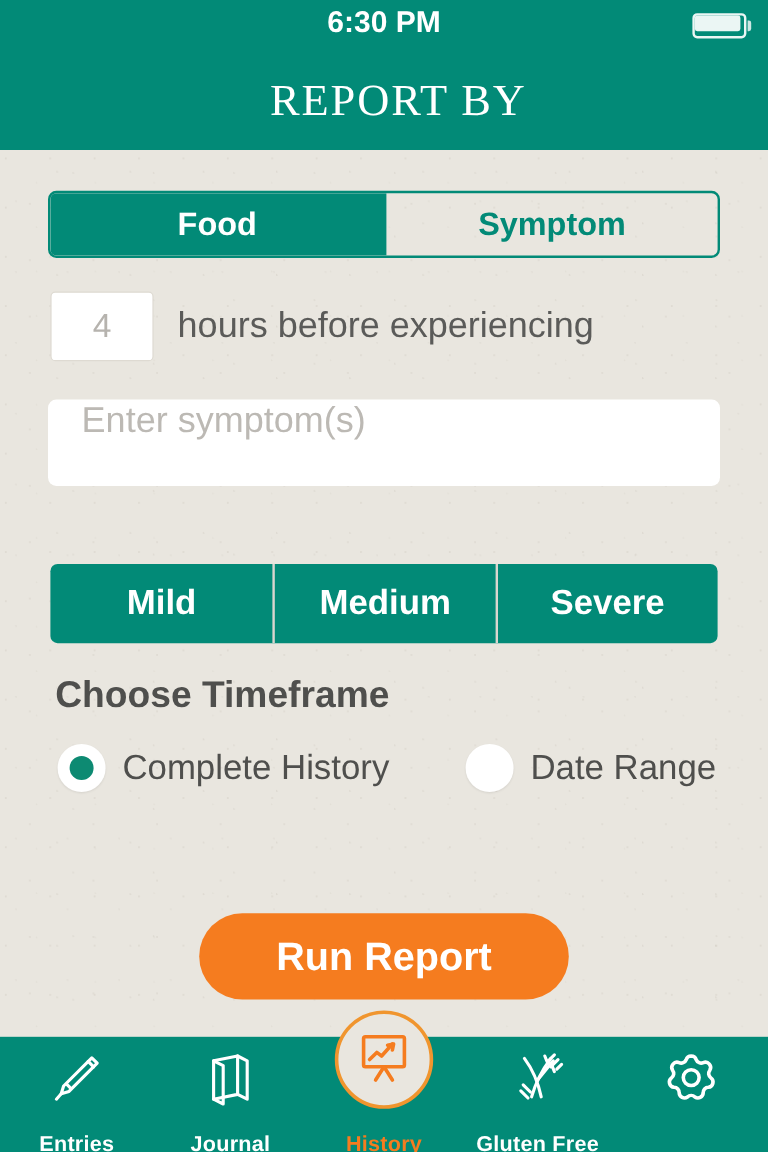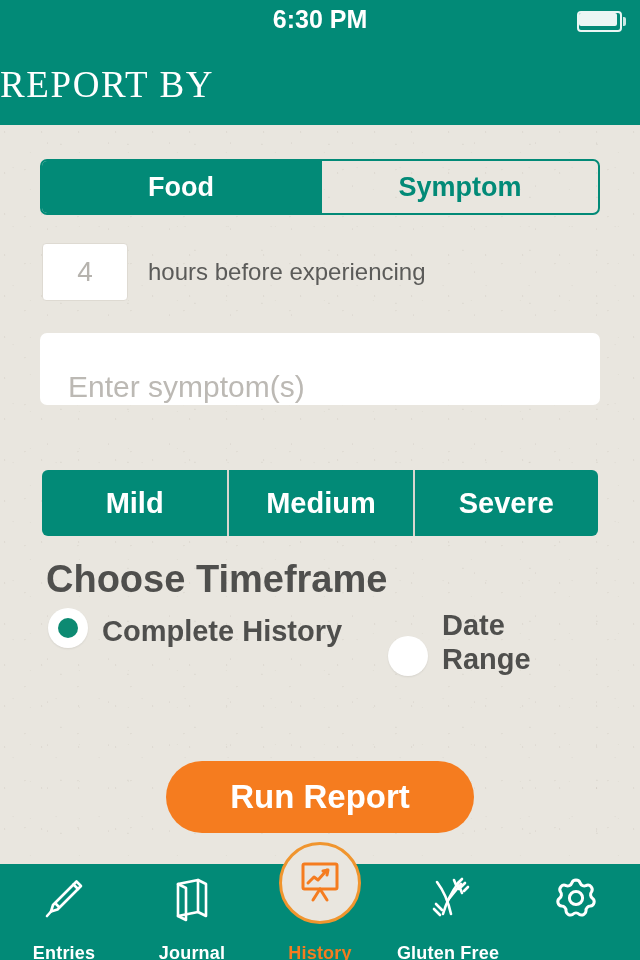--- a/index.html
+++ b/index.html
@@ -98,26 +98,27 @@
     position: absolute;
     top: 40px; left: 0;
     width: 640px;
     height: 85px;
     background: #028a77;
   }
   .nav-title {
     position: absolute;
     left: 0; right: 0;
     top: 23px;
-    text-align: left;
+    text-align: center;
     color: #ffffff;
     font-family: "Liberation Serif", "DejaVu Serif", serif;
     font-size: 37px;
     letter-spacing: 1.6px;
     line-height: 44px;
+    padding-left: 24px;
   }
 
   
   .segmented {
     position: absolute;
     left: 40px; top: 159px;
     width: 560px;
     height: 56px;
     box-sizing: border-box;
     border: 2px solid #028a77;
@@ -161,35 +162,35 @@
     box-sizing: border-box;
     display: flex;
     align-items: center;
     justify-content: center;
     color: #b6b3ae;
     font-size: 28px;
   }
   .hours-label {
     margin-left: 20px;
     color: #5b5b59;
-    font-size: 24px;
+    font-size: 30px;
     line-height: 36px;
   }
 
   
   .symptom-field {
     position: absolute;
     left: 40px; top: 333px;
     width: 560px;
     height: 72px;
     background: #ffffff;
     border-radius: 7px;
     box-sizing: border-box;
     display: flex;
-    align-items: flex-end;
+    align-items: flex-start;
     padding-left: 28px;
   }
   .symptom-placeholder {
     color: #bcb9b4;
     font-size: 30px;
     line-height: 36px;
   }
 
   
   .severity {
@@ -215,36 +216,35 @@
   }
   .sev-btn + .sev-btn {
     border-left: 2px solid #d9d6cf;
   }
 
   
   .tf-heading {
     position: absolute;
     left: 46px; top: 560px;
     color: #4f4f4d;
-    font-size: 38px;
+    font-size: 31px;
     font-weight: bold;
     line-height: 38px;
   }
   .tf-options {
     position: absolute;
     left: 46px; top: 608px;
     width: 554px;
     height: 44px;
   }
   .radio-opt {
     position: absolute;
-    top: 0;
-    display: flex;
-    align-items: flex-end;
-    font-weight: bold;
+    top: 12px;
+    display: flex;
+    align-items: center;
   }
   .radio-opt.r1 { left: 2px; }
   .radio-opt.r2 { left: 342px; }
   .radio-circle {
     width: 40px;
     height: 40px;
     border-radius: 50%;
     background: #ffffff;
     box-shadow: 0 1px 2px rgba(0,0,0,0.08);
     display: flex;

